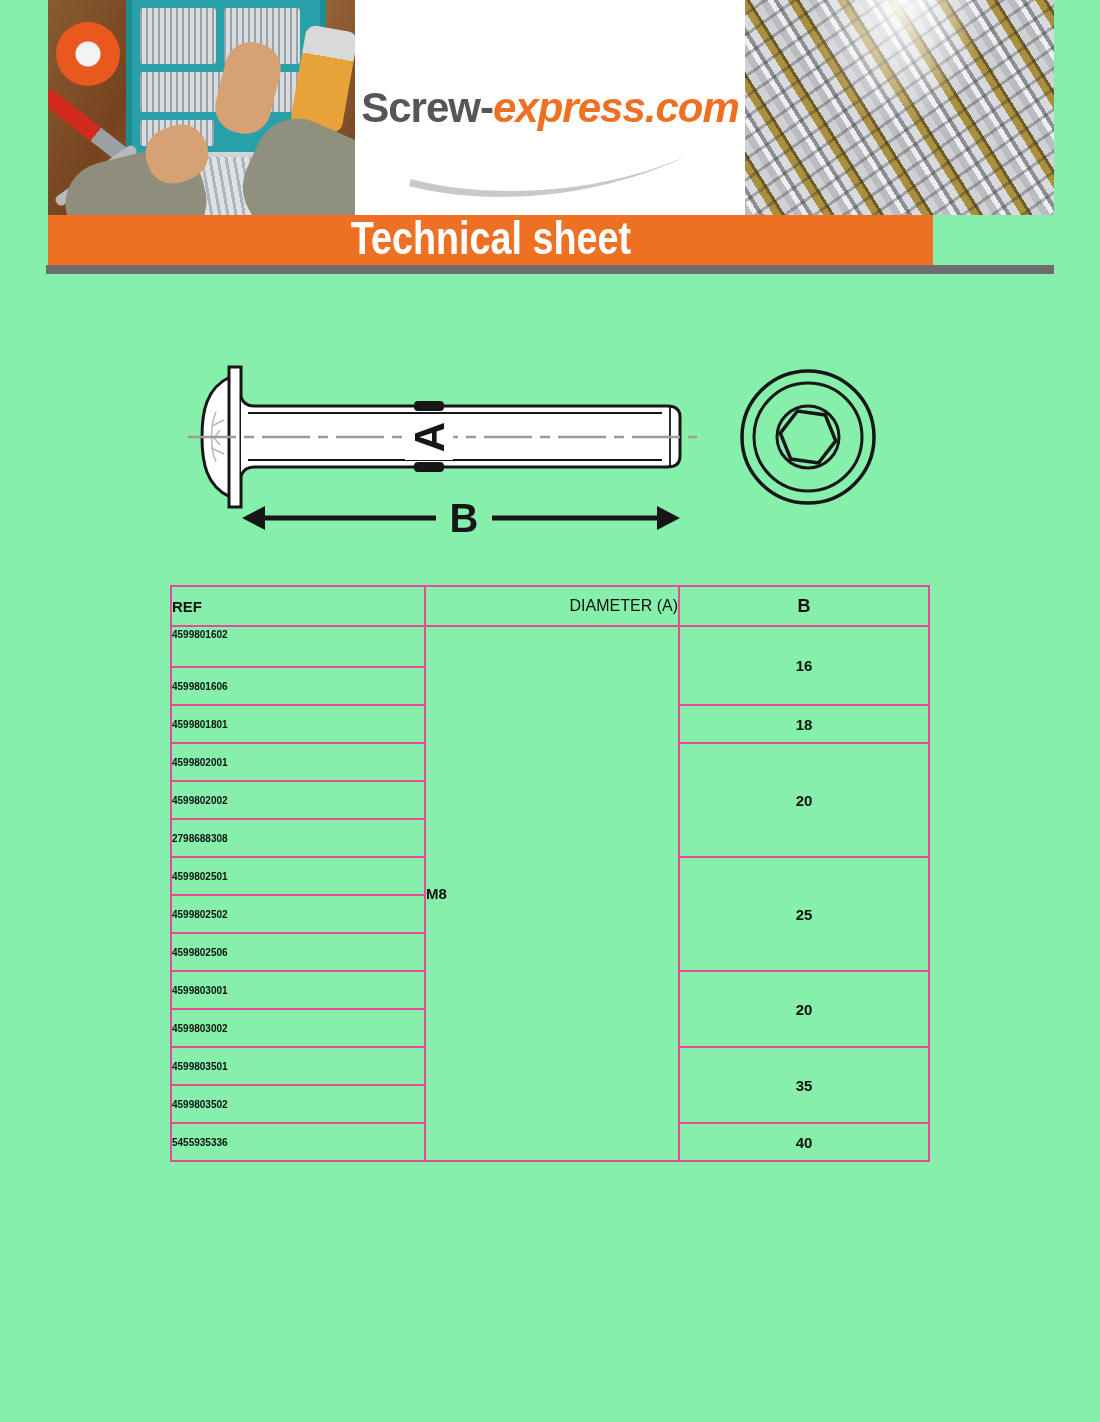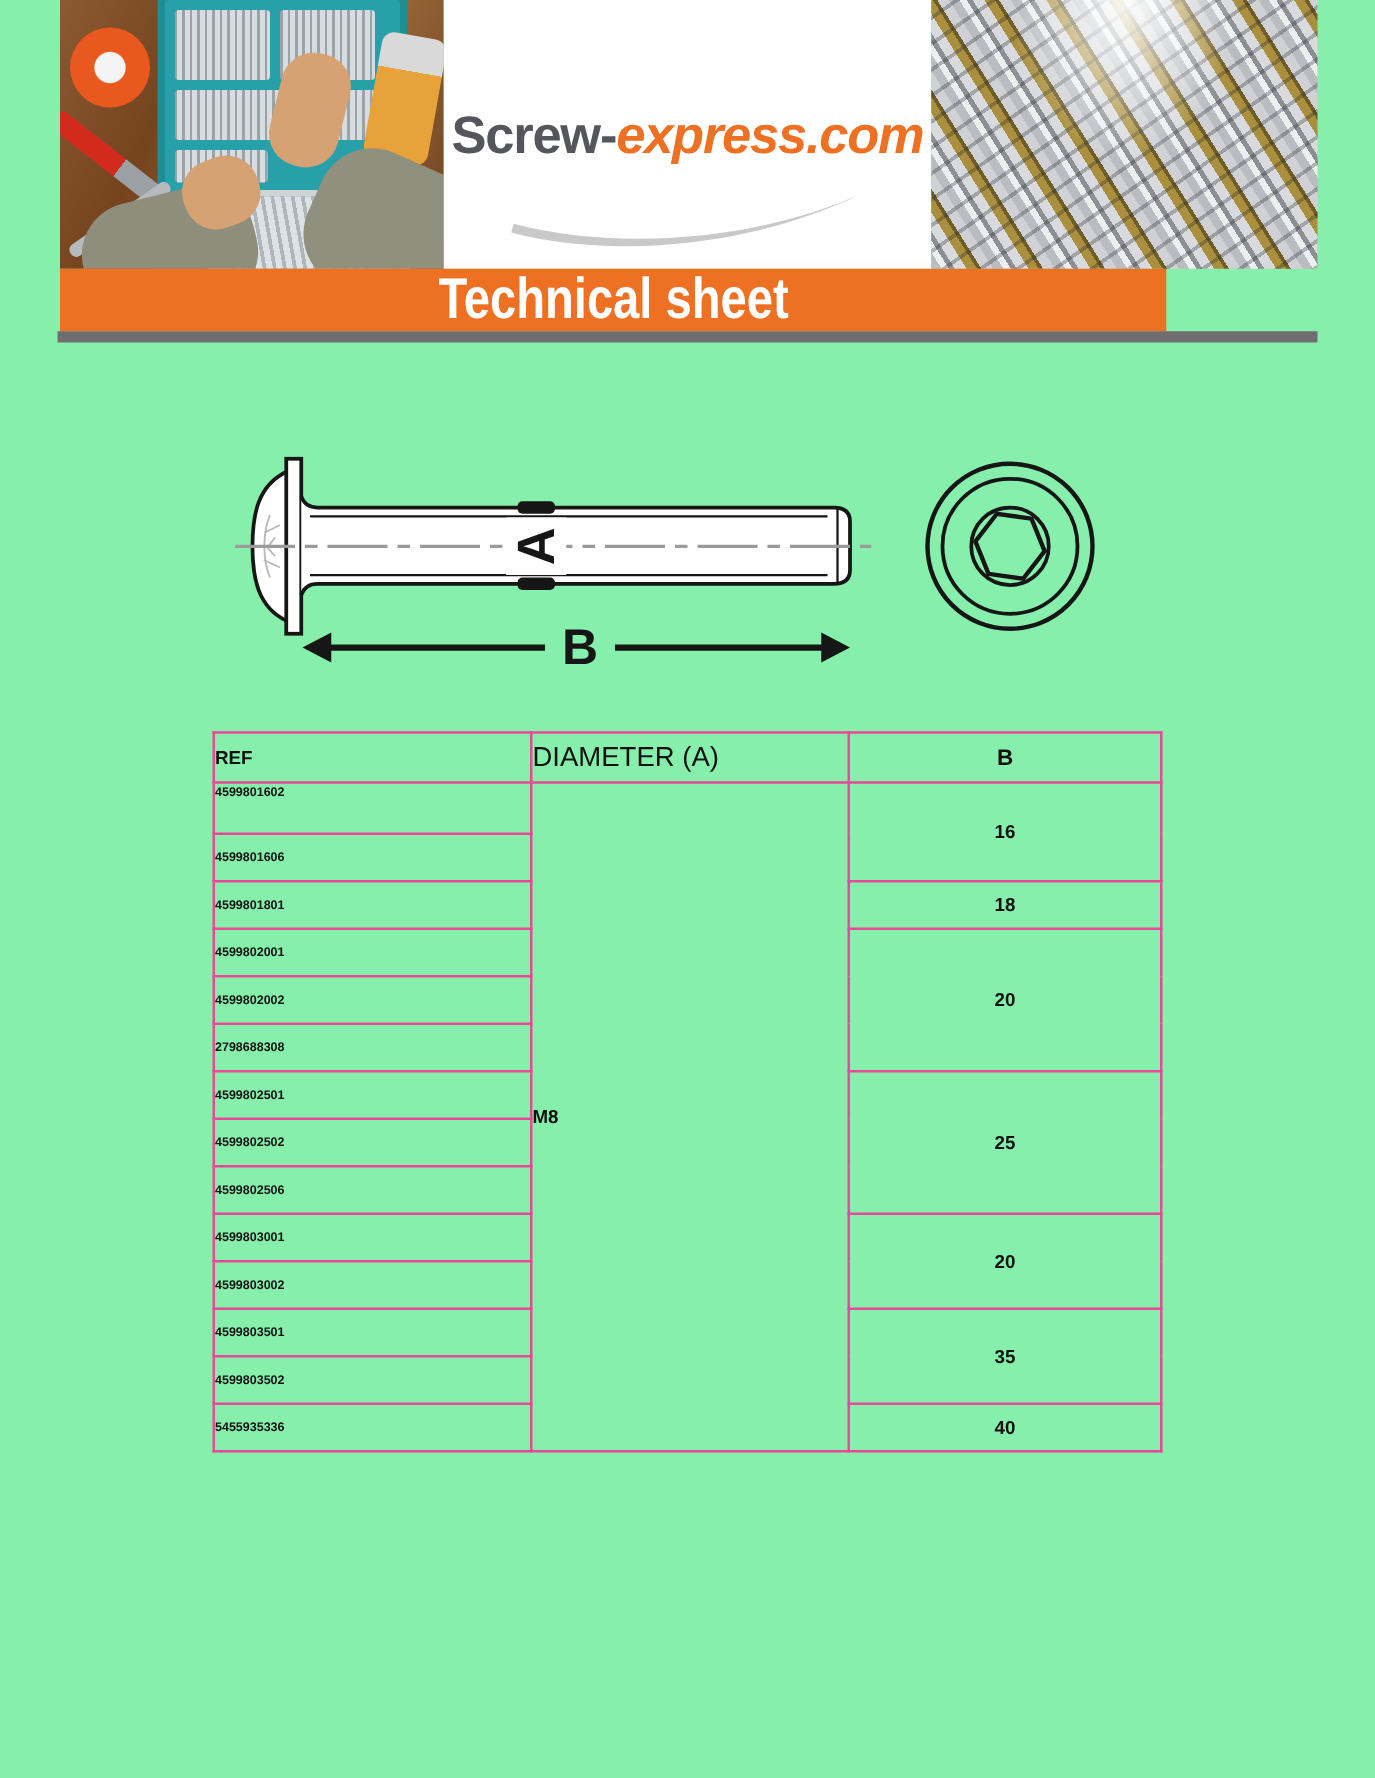--- a/index.html
+++ b/index.html
@@ -67,21 +67,21 @@
   .diagram { position:absolute; left:0; top:350px; width:1100px; height:230px; }
 
   
   .table-wrap { position:absolute; left:170px; top:585px; }
   table.spec { border-collapse:collapse; table-layout:fixed; width:758px; color:#111; }
   table.spec th, table.spec td { border:2px solid #ec4899; padding:0; }
   table.spec thead tr { height:40px; }
   table.spec tbody tr { height:38px; }
   table.spec tbody tr:first-child { height:41px; }
   th.c0 { text-align:left; padding-left:8px; font-weight:bold; font-size:15px; }
-  th.c1 { text-align:left; font-weight:normal; font-size:22px; }
+  th.c1 { text-align:right; font-weight:normal; font-size:16px; }
   th.c2 { text-align:center; font-weight:bold; font-size:18px; }
   td.ref { font-weight:bold; font-size:10px; padding-left:7px; vertical-align:middle; }
   tbody tr:first-child td.ref { vertical-align:top; padding-top:2px; }
   td.dia { text-align:left; vertical-align:middle; font-weight:bold; font-size:15px; }
   td.bval { text-align:center; vertical-align:middle; font-weight:bold; font-size:15px; }
 
   
   .footer-bar { position:absolute; left:48px; top:1383px; width:1006px; height:34px;
     background:var(--footer-gray,#58585a); display:flex; align-items:center; justify-content:flex-end; }
   .footer-email { color:#ffffff; font-weight:bold; font-size:22px; padding-right:14px;

